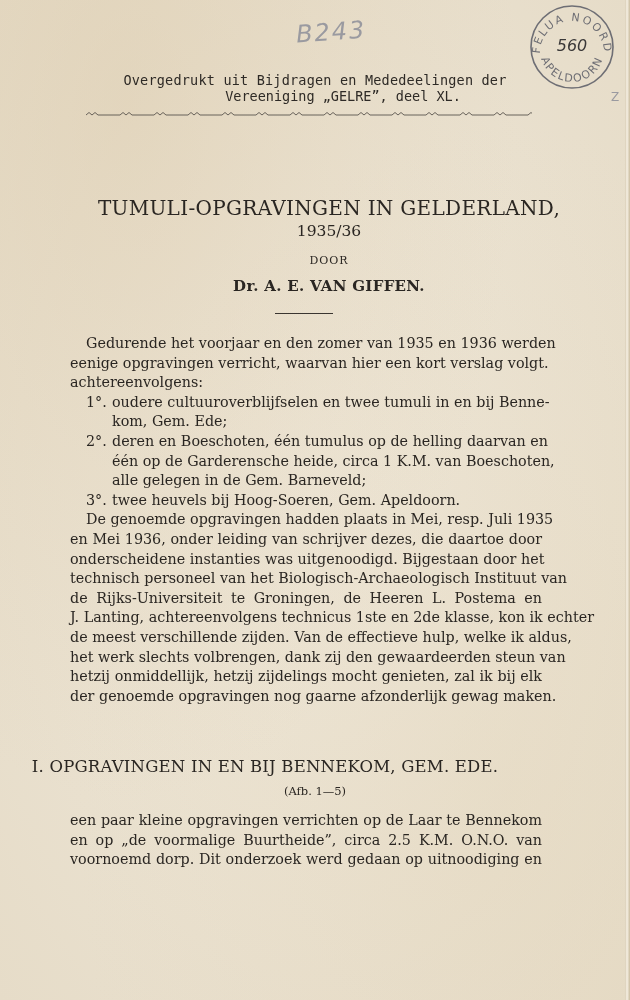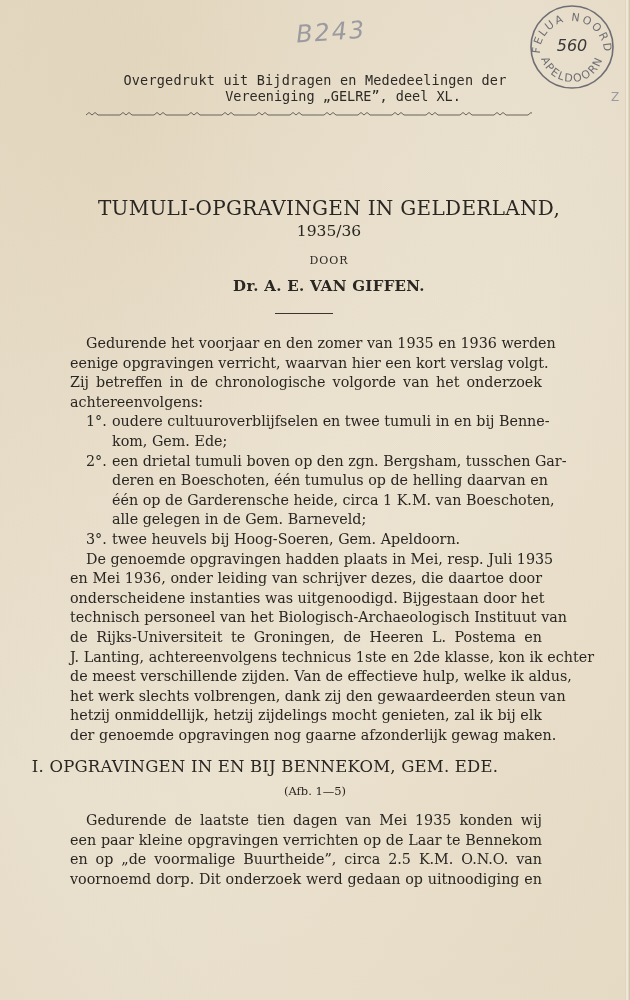--- a/index.html
+++ b/index.html
@@ -66,31 +66,29 @@
 
 <div class="title t1">TUMULI-OPGRAVINGEN IN GELDERLAND,</div>
 <div class="title t2">1935/36</div>
 <div class="title t3">DOOR</div>
 <div class="title t4">Dr. A. E. VAN GIFFEN.</div>
 <div class="short-rule"></div>
 
 <div class="body-text" style="top:334px;">
   <span class="line indent">Gedurende het voorjaar en den zomer van 1935 en 1936 werden</span>
   <span class="line">eenige opgravingen verricht, waarvan hier een kort verslag volgt.</span>
-  <span class="line">Zij betreffen in de chronologische volgorde van het onderzoek</span>
   <span class="line last">achtereenvolgens:</span>
 
   <div class="list-item">
     <span class="list-num">1°.</span>
     <span class="line">oudere cultuuroverblijfselen en twee tumuli in en bij Benne-</span>
     <span class="line last">kom, Gem. Ede;</span>
   </div>
   <div class="list-item">
     <span class="list-num">2°.</span>
-    <span class="line">een drietal tumuli boven op den zgn. Bergsham, tusschen Gar-</span>
     <span class="line">deren en Boeschoten, één tumulus op de helling daarvan en</span>
     <span class="line">één op de Garderensche heide, circa 1 K.M. van Boeschoten,</span>
     <span class="line last">alle gelegen in de Gem. Barneveld;</span>
   </div>
   <div class="list-item">
     <span class="list-num">3°.</span>
     <span class="line last">twee heuvels bij Hoog-Soeren, Gem. Apeldoorn.</span>
   </div>
 
   <span class="line indent">De genoemde opgravingen hadden plaats in Mei, resp. Juli 1935</span>
@@ -102,17 +100,16 @@
   <span class="line">de meest verschillende zijden. Van de effectieve hulp, welke ik aldus,</span>
   <span class="line">het werk slechts volbrengen, dank zij den gewaardeerden steun van</span>
   <span class="line">hetzij onmiddellijk, hetzij zijdelings mocht genieten, zal ik bij elk</span>
   <span class="line last">der genoemde opgravingen nog gaarne afzonderlijk gewag maken.</span>
 </div>
 
 <div class="section">I. OPGRAVINGEN IN EN BIJ BENNEKOM, GEM. EDE.</div>
 <div class="afb">(Afb. 1—5)</div>
 
 <div class="body-text" style="top:811px;">
-  <span class="line indent">Gedurende de laatste tien dagen van Mei 1935 konden wij</span>
   <span class="line">een paar kleine opgravingen verrichten op de Laar te Bennekom</span>
   <span class="line">en op „de voormalige Buurtheide”, circa 2.5 K.M. O.N.O. van</span>
   <span class="line">voornoemd dorp. Dit onderzoek werd gedaan op uitnoodiging en</span>
 </div>
 
 </body></html>

